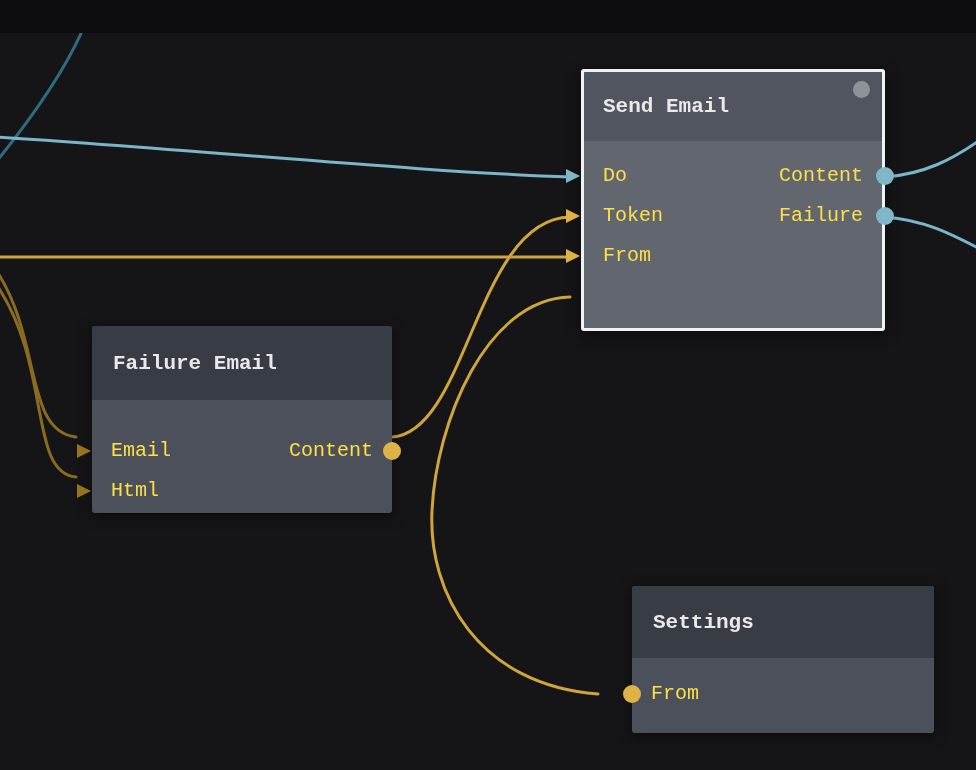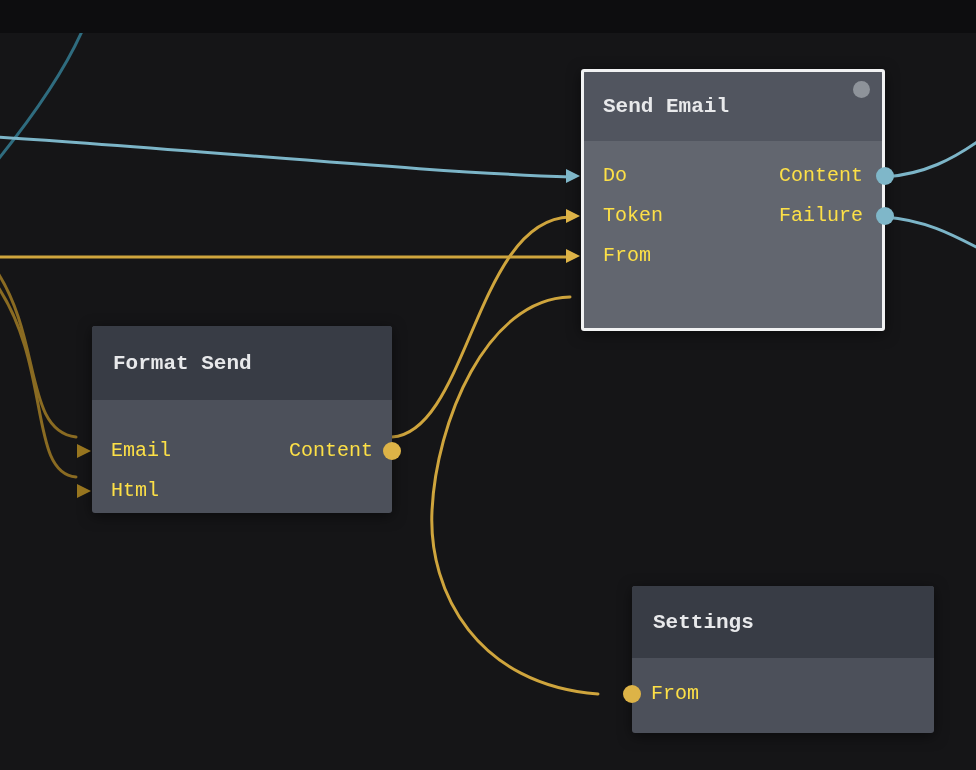--- a/index.html
+++ b/index.html
@@ -119,21 +119,21 @@
       </div>
       <div class="row">
         <span class="arrow c-yellow"></span>
         <span class="plabel">From</span>
       </div>
     </div>
   </div>
 
   <div class="node" id="node-format-email">
     <div class="hdr">
-      <span class="title">Format Send</span>
+      <span class="title">Failure Email</span>
     </div>
     <div class="body">
       <div class="row">
         <span class="arrow c-brown"></span>
         <span class="plabel">Email</span>
         <span class="plabel">Content</span>
         <span class="dot dot-right bg-yellow"></span>
       </div>
       <div class="row">
         <span class="arrow c-brown"></span>

